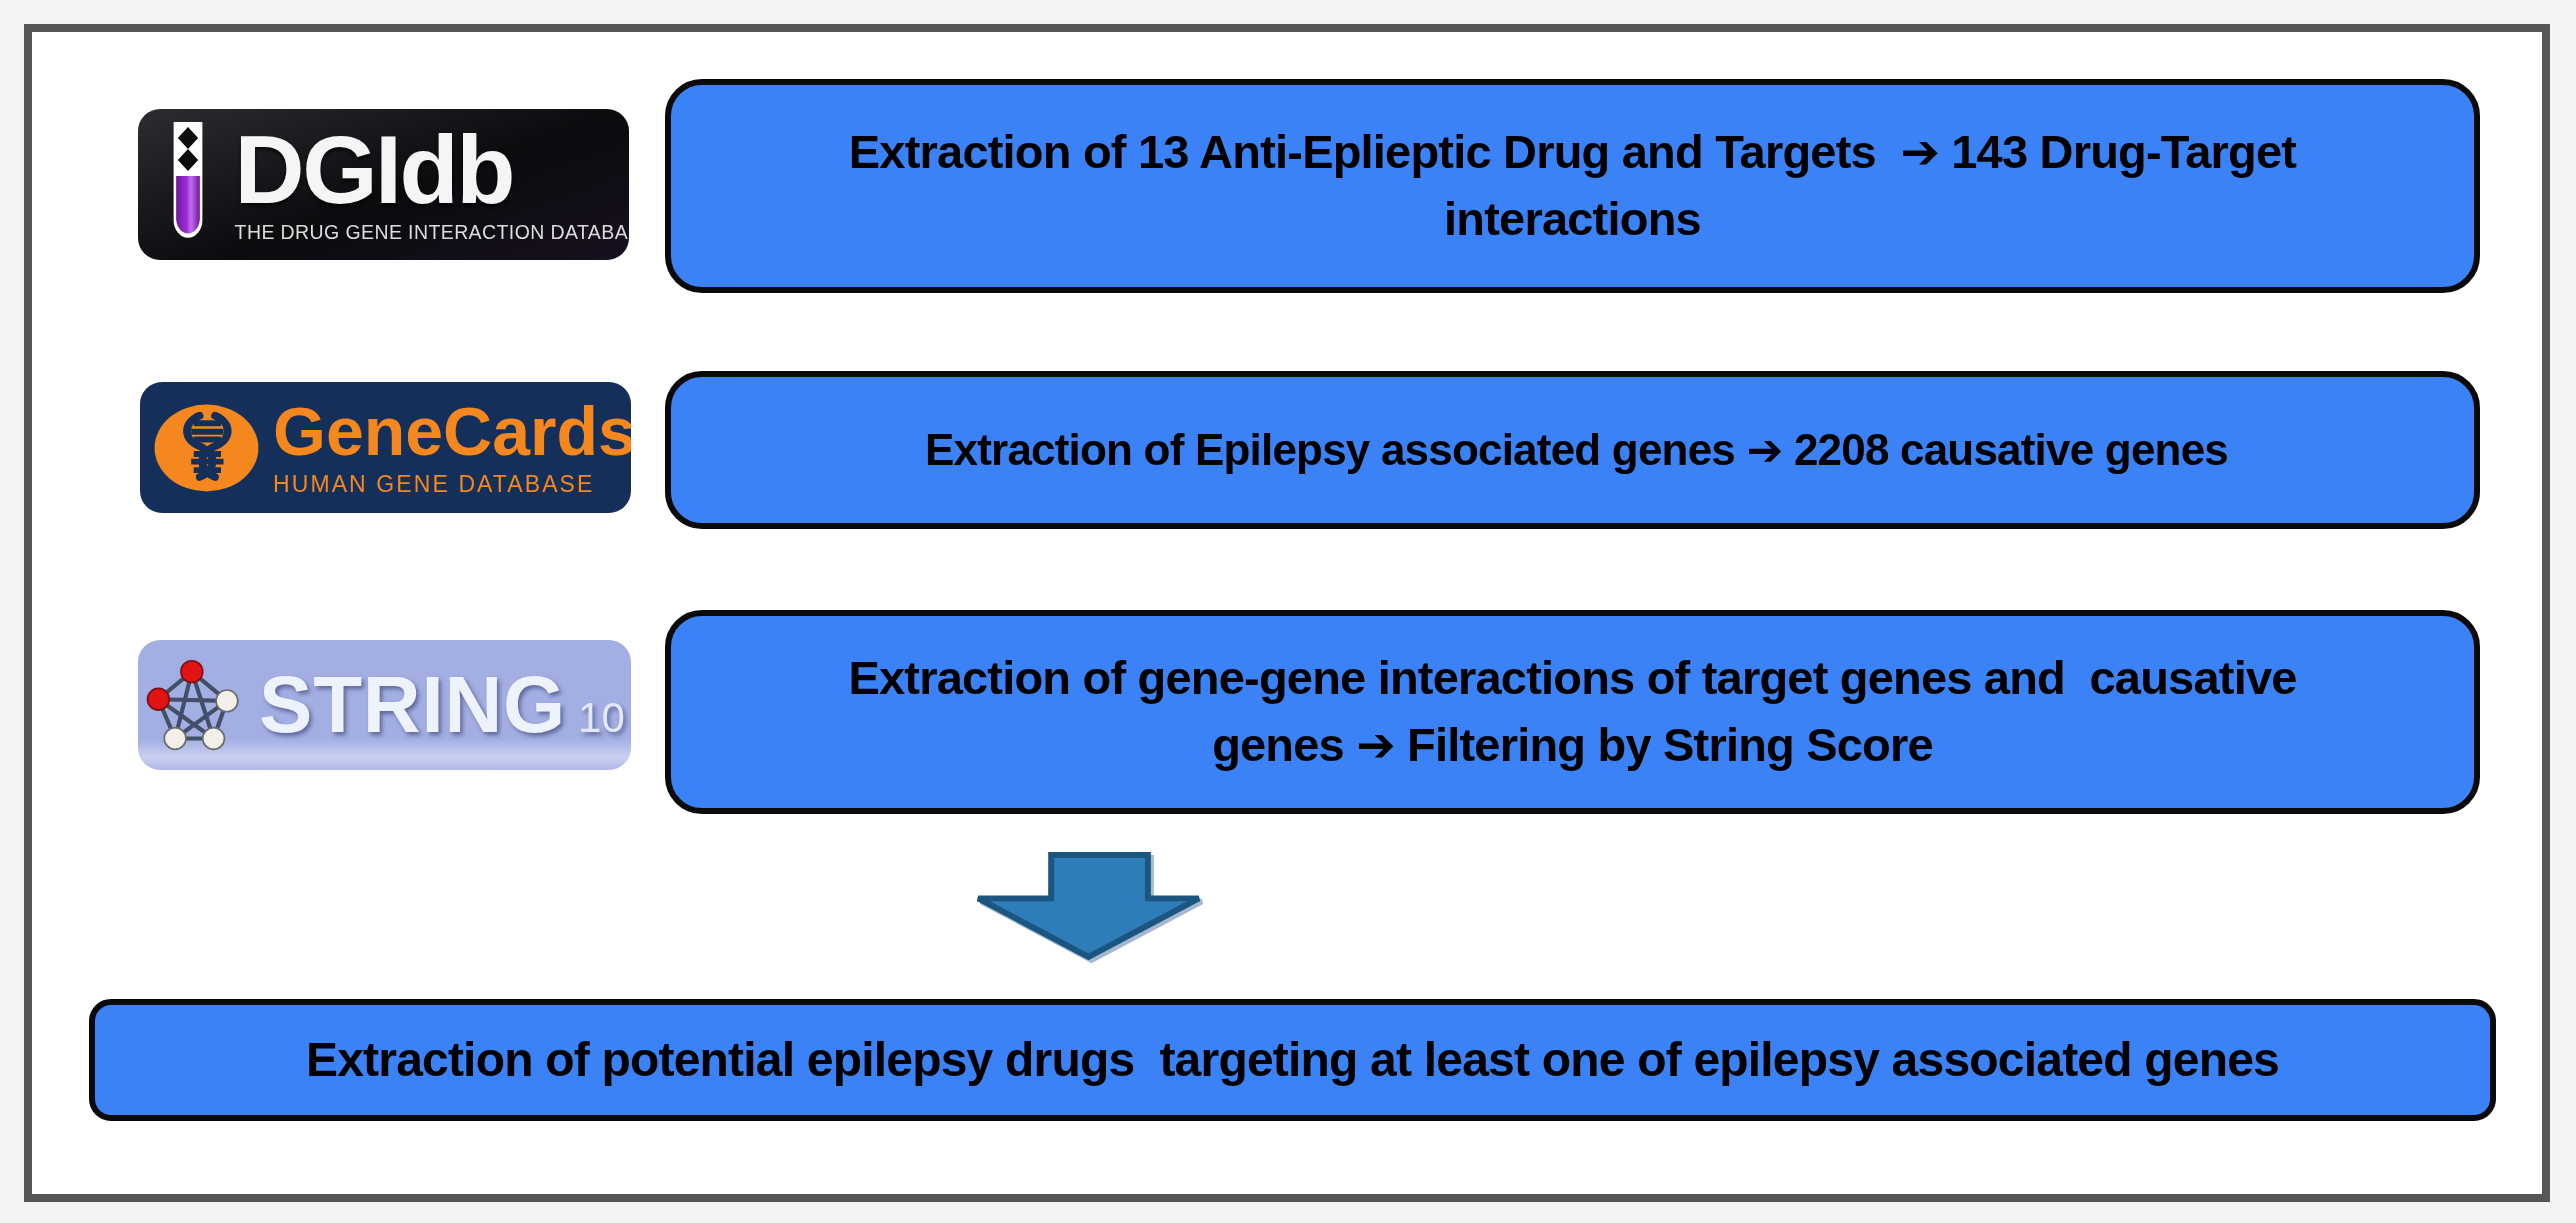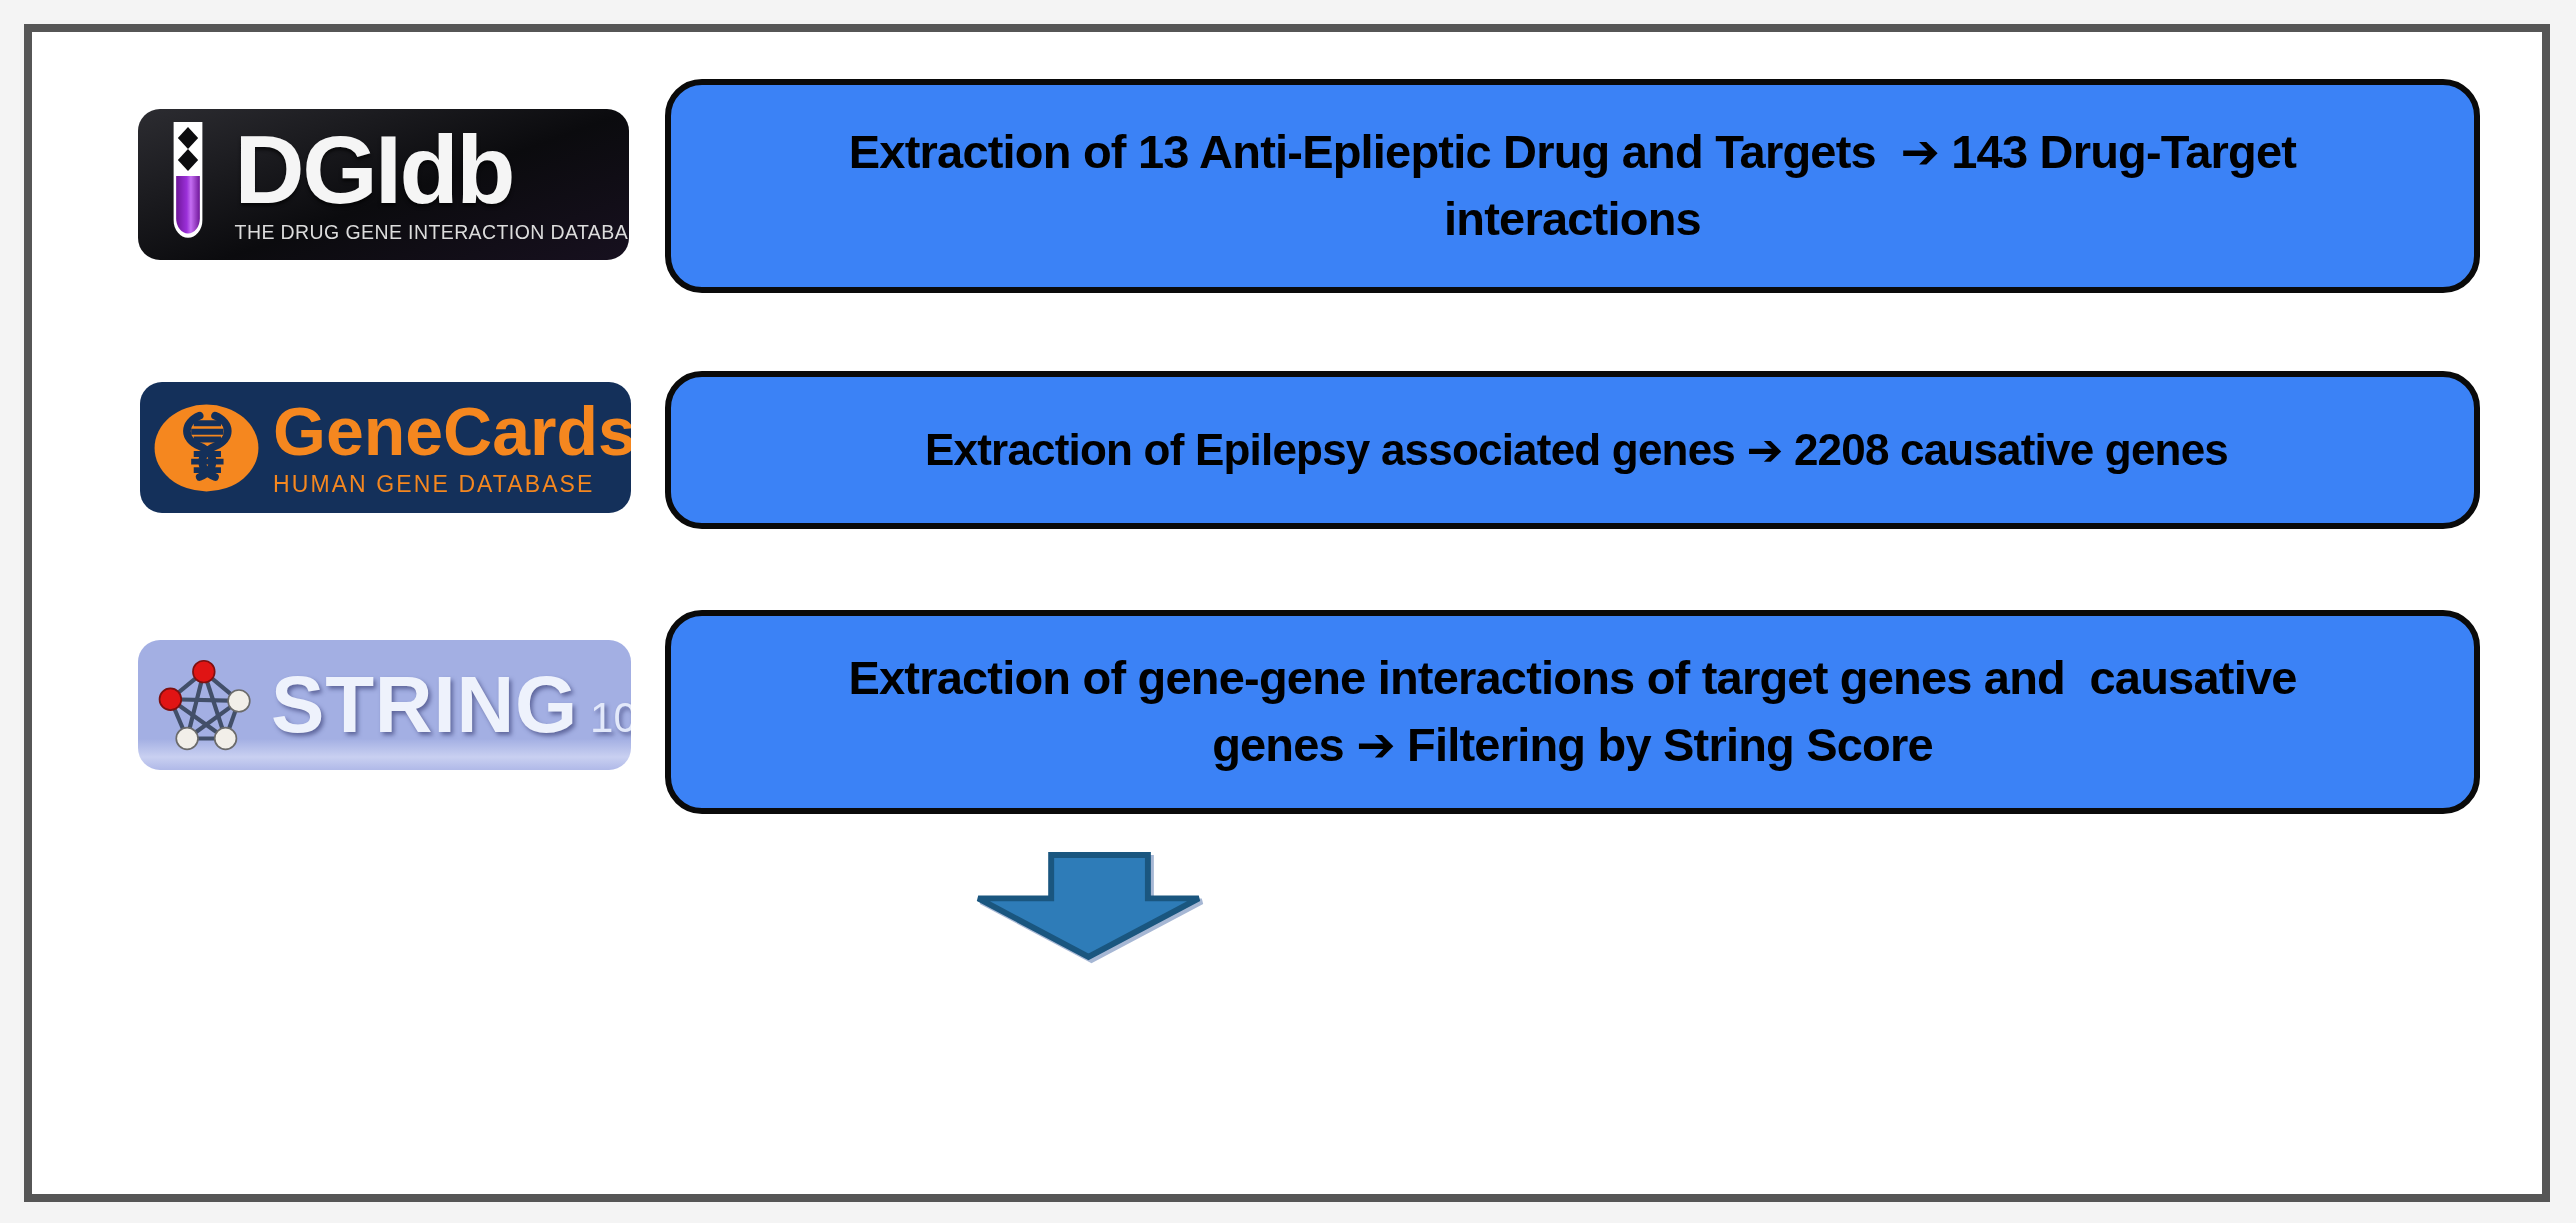--- a/index.html
+++ b/index.html
@@ -52,21 +52,21 @@
   .gc-light { font-weight: bold; }
   .gc-reg { font-size: 27px; vertical-align: 29px; }
   .gc-sub {
     font-size: 23px; color: var(--genecards-orange, #f5871f);
     letter-spacing: 2.1px; margin-top: 6px; white-space: nowrap;
   }
 
   .string {
     left: 138px; top: 640px; width: 493px; height: 130px;
     background: linear-gradient(180deg, var(--string-bg, #a3afe3) 0%, var(--string-bg, #a3afe3) 76%, #c9d0f1 90%, #b0b9e8 100%);
-    padding-left: 14px;
+    padding-left: 2px;
   }
   .string svg { width: 107px; height: 107px; flex: none; }
   .string-title {
     margin-left: 12px; font-size: 80px; font-weight: bold; color: #eef2fc;
     letter-spacing: 0.8px; white-space: nowrap;
     text-shadow: 2.5px 2.5px 4.2px rgba(50,55,110,.6);
   }
   .string-ver { font-size: 42px; font-weight: normal; color: #e3e9fa; margin-left: 12px; letter-spacing: 0; }
 
   
@@ -177,14 +177,17 @@
   </div>
   <div class="box box3">
     <div class="box-text">Extraction of gene-gene interactions of target genes and  causative
 genes ➔ Filtering by String Score</div>
   </div>
 
   <svg class="down-arrow" viewBox="0 0 272 132" aria-hidden="true">
     <polygon points="92,6 206,6 206,57 266,57 136,126 6,57 92,57" style="fill:var(--arrow-fill, #2e7cb8); stroke:var(--arrow-stroke, #1a567f)" stroke-width="7" stroke-linejoin="miter"></polygon>
   </svg>
 
+  <div class="box final">
+    <div class="box-text">Extraction of potential epilepsy drugs  targeting at least one of epilepsy associated genes</div>
+  </div>
 </div>
 
 
 </body></html>

